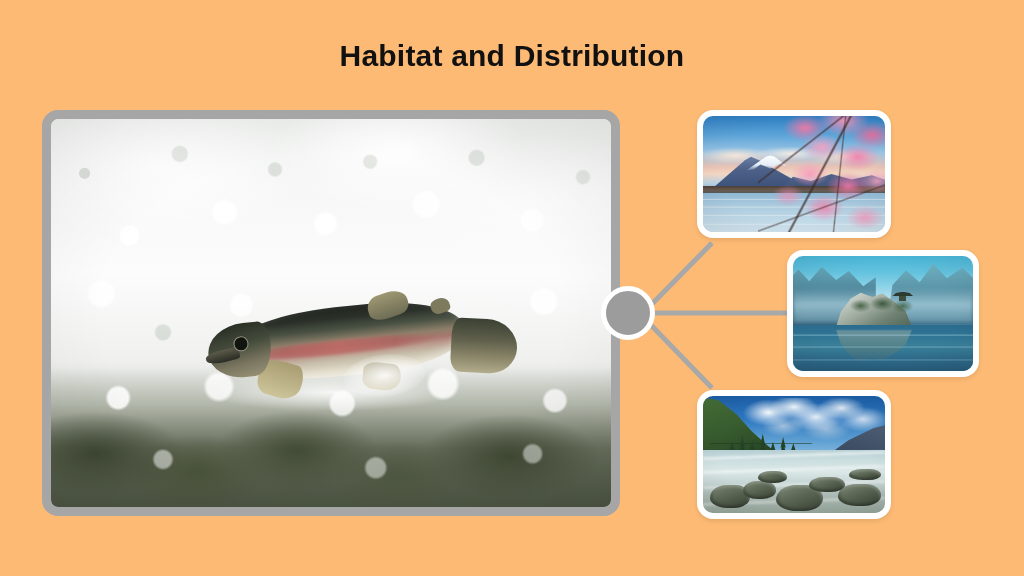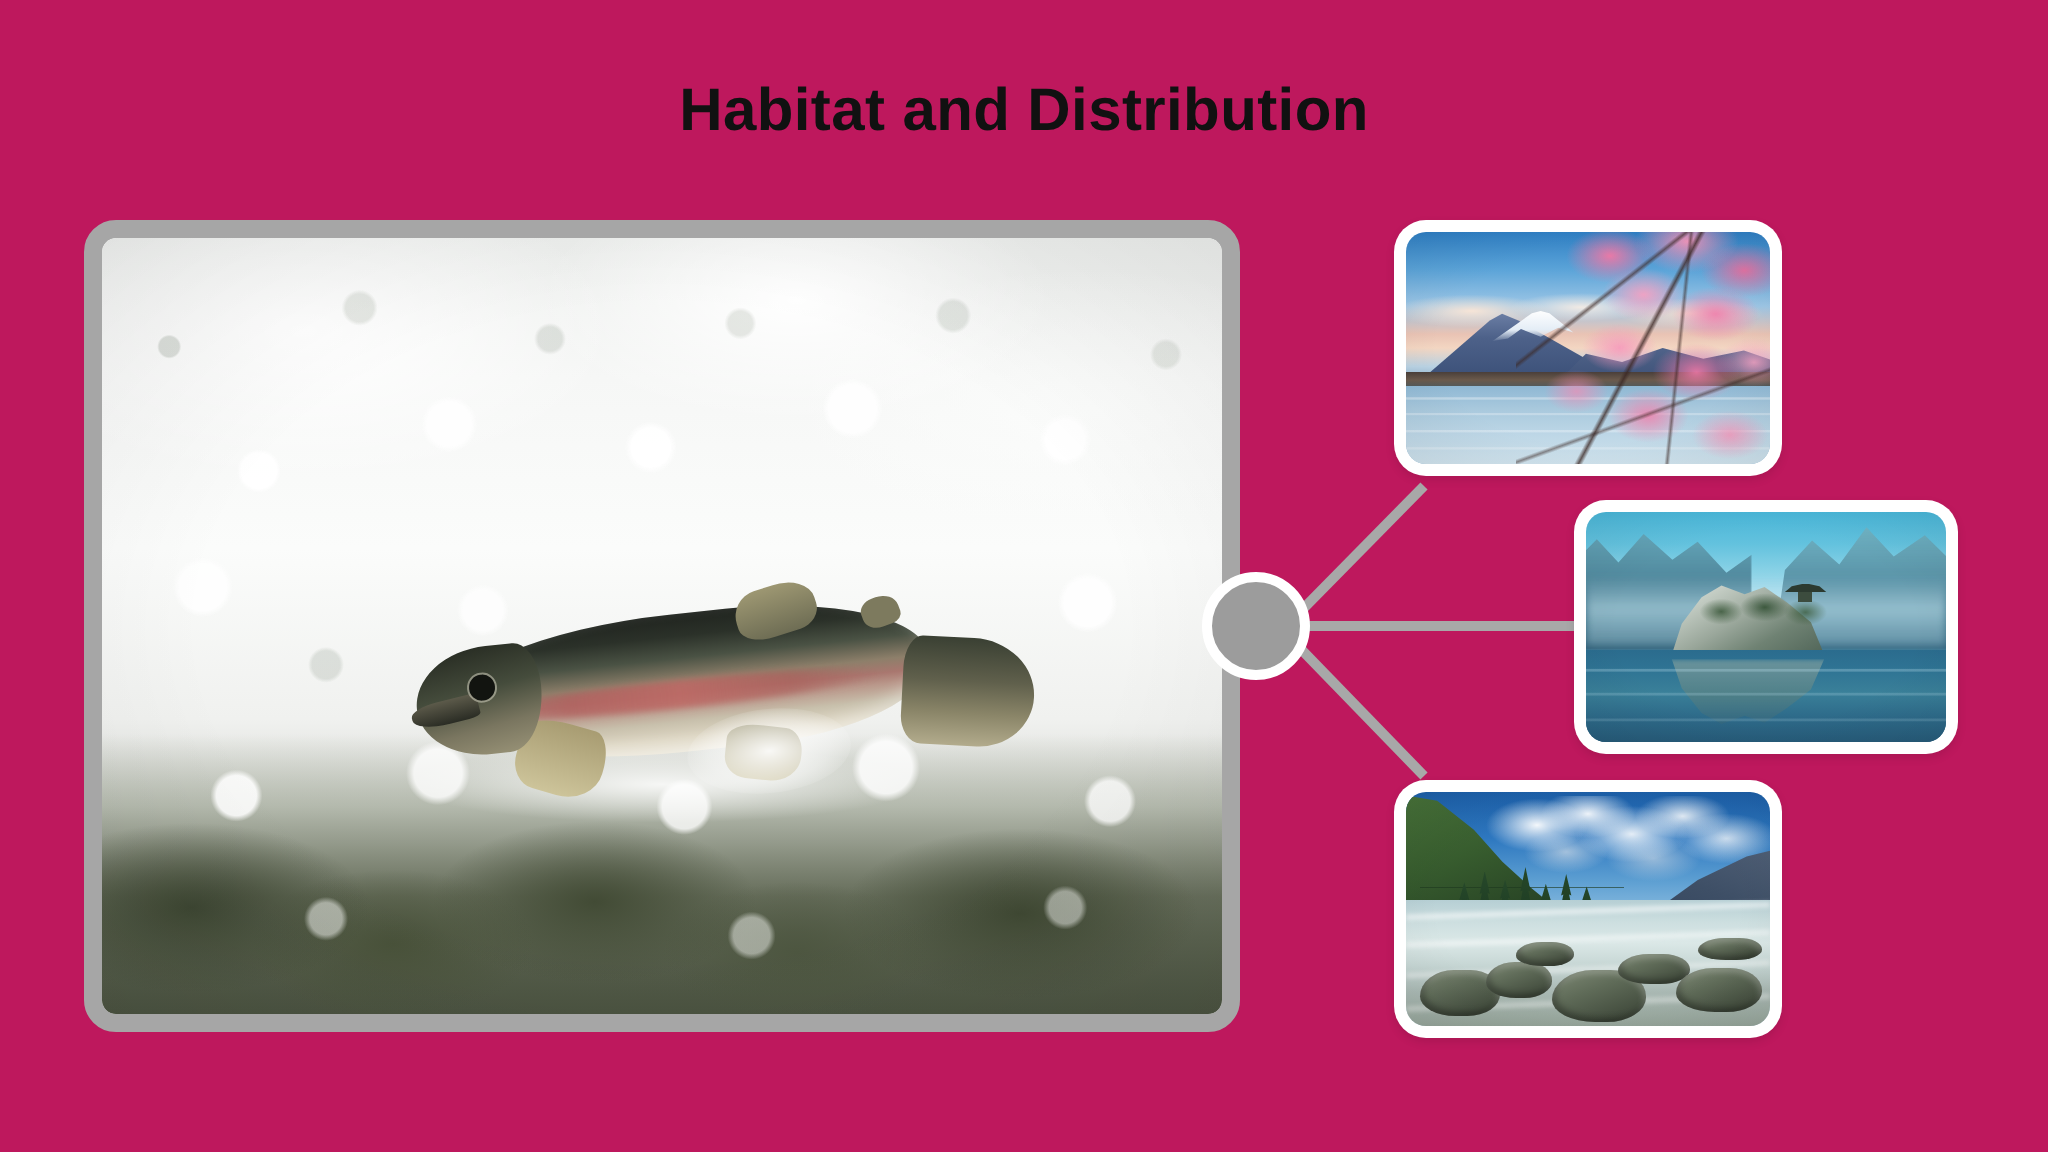--- a/index.html
+++ b/index.html
@@ -10,21 +10,21 @@
     width: 1024px;
     height: 576px;
     overflow: hidden;
     background: #dedede;
     font-family: "Liberation Sans", sans-serif;
   }
   .slide {
     position: relative;
     width: 1024px;
     height: 576px;
-    background: #be185d;
+    background: #fdba74;
   }
 
   
   .title {
     position: absolute;
     left: 0;
     top: 36px;
     width: 1024px;
     text-align: center;
     font-size: 30px;

